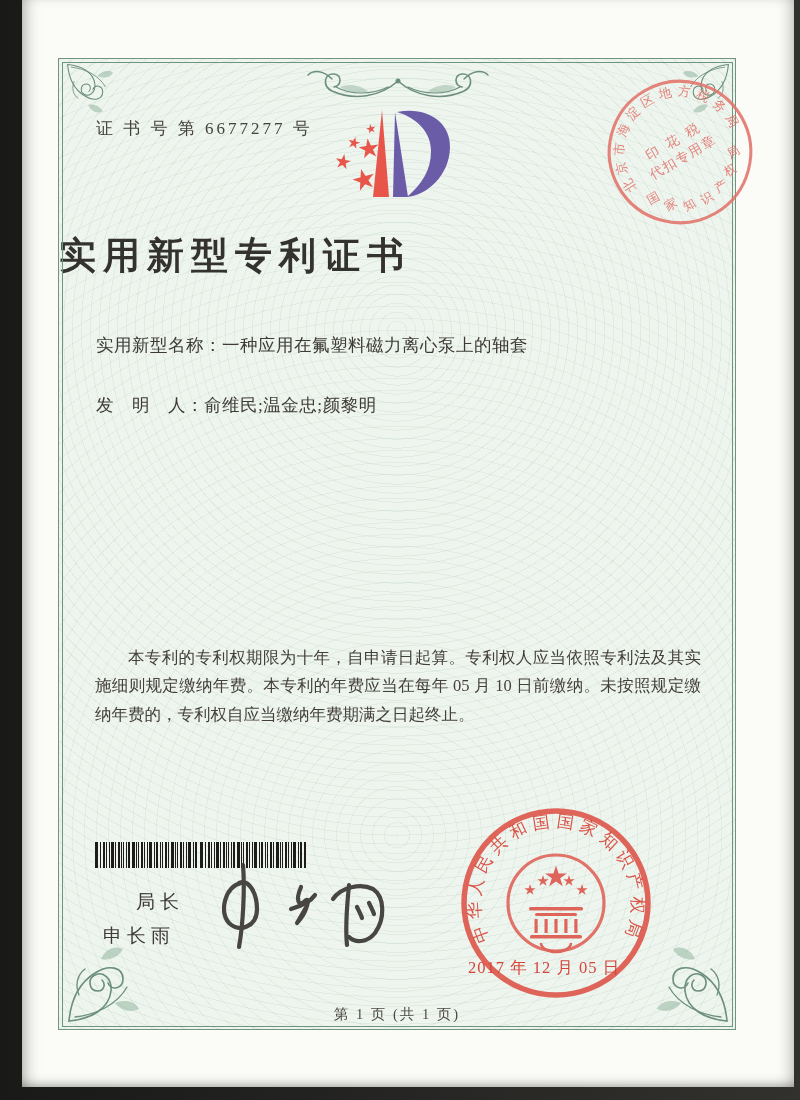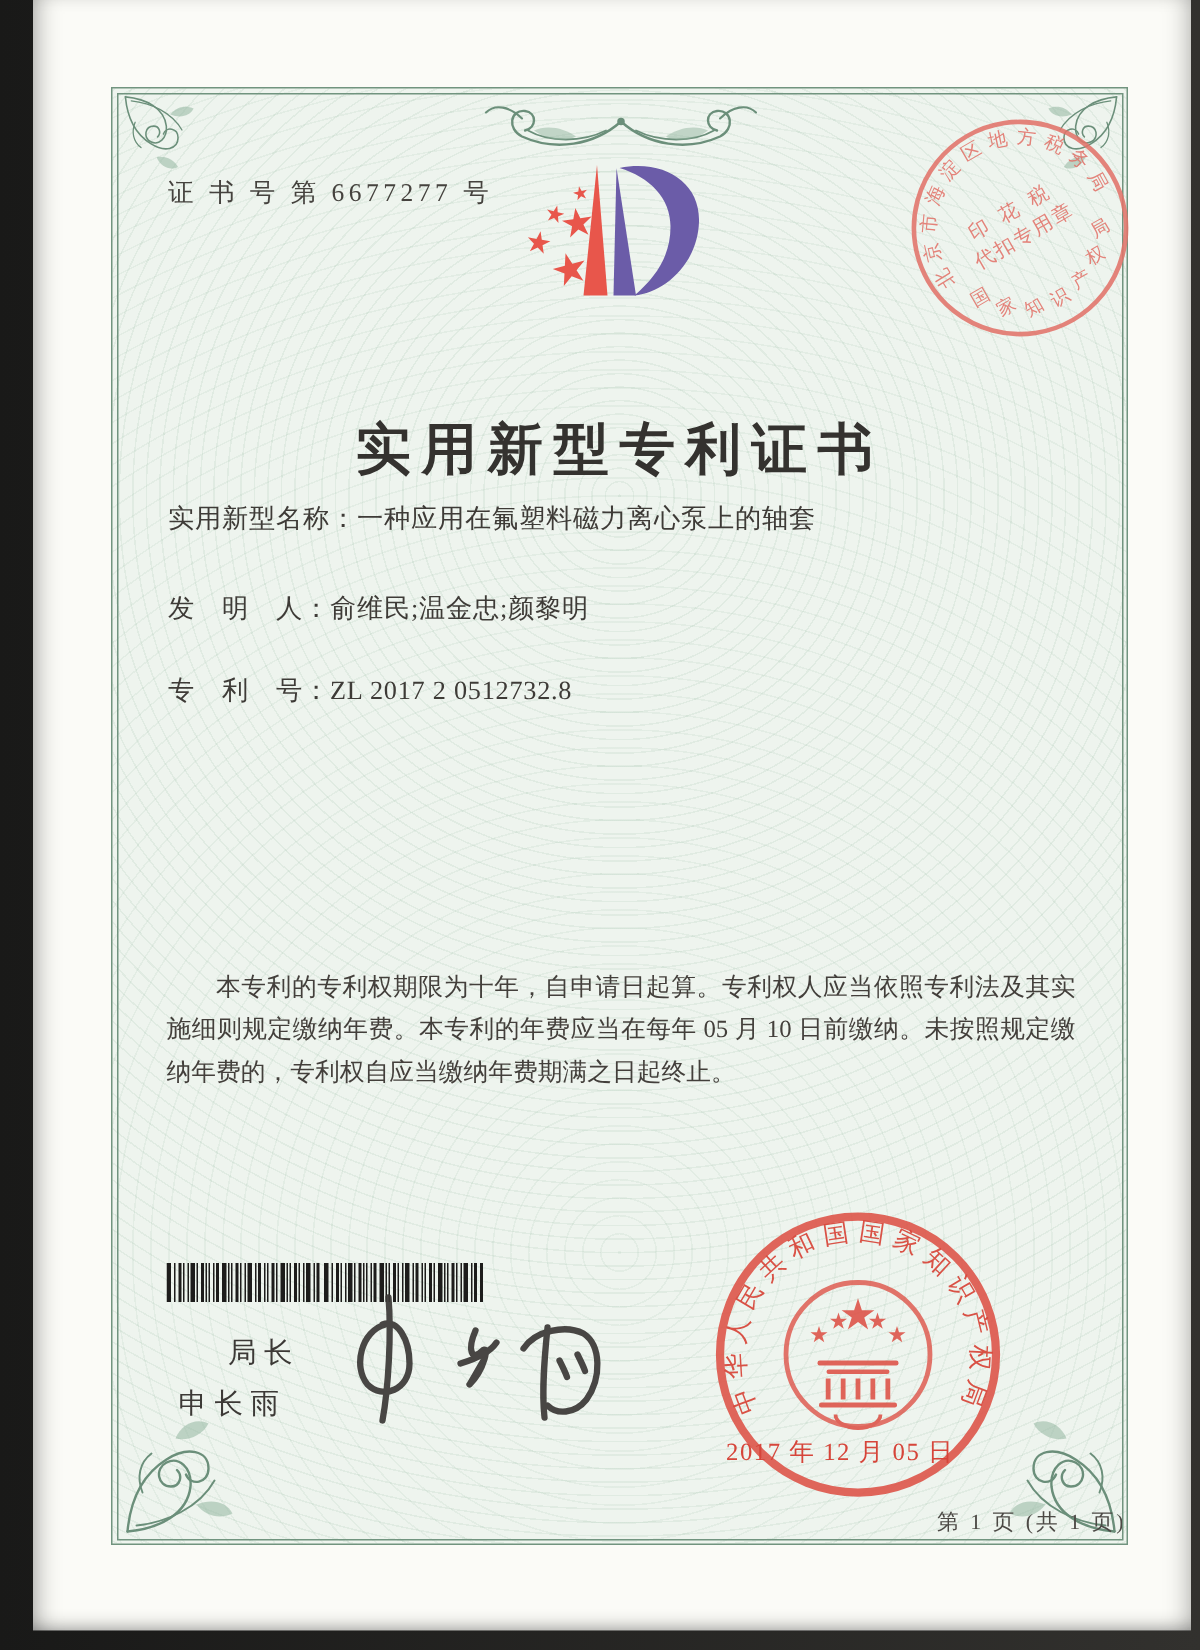--- a/index.html
+++ b/index.html
@@ -4,42 +4,42 @@
 <style>
   html,body{margin:0;padding:0;}
   body{width:800px;height:1100px;overflow:hidden;background:#242321;
        font-family:"Liberation Serif","DejaVu Serif",serif;}
   .stage{position:relative;width:800px;height:1100px;
          background:linear-gradient(90deg,#191918 0%,#32312e 100%);}
   .paper{position:absolute;left:22px;top:0;right:6px;bottom:13px;background:#fbfbf7;
          box-shadow:inset 12px 0 16px -10px rgba(0,0,0,.35),
                     inset -12px 0 16px -10px rgba(0,0,0,.28),
                     inset 0 -10px 12px -8px rgba(0,0,0,.30);}
-  .panel{position:absolute;left:52px;top:58px;width:678px;height:972px;box-sizing:border-box;
+  .panel{position:absolute;left:36px;top:58px;width:678px;height:972px;box-sizing:border-box;
          border:1.5px solid #71947f;background-color:#eef4ee;
          background-image:
            repeating-radial-gradient(circle at 50% 28%, rgba(125,170,140,.12) 0 1px, transparent 1px 9px),
            repeating-radial-gradient(circle at 50% 80%, rgba(125,170,140,.10) 0 1px, transparent 1px 12px); padding-left: 19px;}
   .panel::after{content:"";position:absolute;inset:2.5px;border:1px solid #71947f;pointer-events:none;}
   .orn{position:absolute;left:0;top:0;width:678px;height:972px;pointer-events:none;}
   .cert-no{position:absolute;left:37px;top:58px;font-size:17px;letter-spacing:3px;color:#45423e;}
   .logo{position:absolute;left:260px;top:36px;width:160px;height:122px;}
-  .title{position:absolute;left:0;top:172px;width:100%;text-align:center;
-         font-size:37px;font-weight:700;letter-spacing:7px;color:#34322f;margin-top:44px;}
+  .title{position:absolute;left:0;top:172px;width:100%;text-align:left;
+         font-size:37px;font-weight:700;letter-spacing:7px;color:#34322f;}
   .field{position:absolute;left:37px;font-size:17.5px;color:#3e3b37;letter-spacing:.5px;white-space:pre;}
   .f0{top:274px}.f1{top:334px}.f2{top:389px}.f3{top:444px}.f4{top:500px}.f5{top:556px}
   .paras{position:absolute;left:36px;top:585px;width:606px;font-size:16.5px;line-height:1.72;
          color:#433f3b;text-align:justify;}
   .paras p{margin:0;text-indent:2em;}
   .barcode{position:absolute;left:36px;top:783px;width:212px;height:26px;}
   .officer-title{position:absolute;left:44px;top:830px;font-size:19px;letter-spacing:5px;color:#3c3936;margin-left:33px;}
   .officer-name{position:absolute;left:44px;top:864px;font-size:19px;letter-spacing:5px;color:#3c3936;}
   .signature{position:absolute;left:140px;top:792px;width:210px;height:104px;}
   .seal{position:absolute;left:397px;top:748px;width:200px;height:200px;}
-  .footer{position:absolute;left:0;top:946px;width:100%;text-align:right;
+  .footer{position:absolute;left:0;top:946px;width:100%;text-align:center;
           font-size:14.5px;letter-spacing:2px;color:#4c4945;}
   .stamp{position:absolute;left:576px;top:70px;width:164px;height:164px;opacity:.92;}
   svg text{font-family:"Liberation Serif","DejaVu Serif",serif;}
 </style>
 </head>
 <body>
 
 <div class="stage">
   <div class="paper">
     <div class="panel">
@@ -83,21 +83,20 @@
         </g>
         <path d="M63,14 L54,101 L70,101 Z" fill="#e8564b"></path>
         <path d="M76,16 L74,101 L89,101 Z" fill="#6b5ca8"></path>
         <path d="M78,16 C108,10 132,26 131,52 C130,80 108,99 88,101 C103,88 112,74 112,55 C112,36 98,22 78,16 Z" fill="#6b5ca8"></path>
       </svg>
 
       <div class="title">实用新型专利证书</div>
 
       <div class="field f0"><span>实用新型名称：</span><span>一种应用在氟塑料磁力离心泵上的轴套</span></div>
       <div class="field f1"><span>发　明　人：</span><span>俞维民;温金忠;颜黎明</span></div>
-      <div class="field f2"><span>专　利　号：</span><span>ZL 2017 2 0512732.8</span></div>
 
       <div class="paras">
         <p>本专利的专利权期限为十年，自申请日起算。专利权人应当依照专利法及其实施细则规定缴纳年费。本专利的年费应当在每年 05 月 10 日前缴纳。未按照规定缴纳年费的，专利权自应当缴纳年费期满之日起终止。</p>
       </div>
 
       <svg class="barcode" viewBox="0 0 212 26" preserveAspectRatio="none" aria-hidden="true">
         <path fill="#1d1c1b" d="M0 0h3v26h-3z M5 0h1v26h-1z M8 0h2v26h-2z M11 0h1v26h-1z M14 0h1v26h-1z M16 0h3v26h-3z M20 0h1v26h-1z M23 0h2v26h-2z M26 0h1v26h-1z M28 0h1v26h-1z M31 0h1v26h-1z M33 0h2v26h-2z M37 0h3v26h-3z M41 0h1v26h-1z M43 0h1v26h-1z M46 0h2v26h-2z M49 0h1v26h-1z M52 0h1v26h-1z M54 0h3v26h-3z M59 0h1v26h-1z M61 0h2v26h-2z M65 0h1v26h-1z M67 0h1v26h-1z M70 0h2v26h-2z M73 0h1v26h-1z M76 0h3v26h-3z M80 0h1v26h-1z M82 0h1v26h-1z M85 0h2v26h-2z M88 0h1v26h-1z M91 0h1v26h-1z M93 0h3v26h-3z M98 0h1v26h-1z M100 0h2v26h-2z M105 0h3v26h-3z M110 0h1v26h-1z M113 0h2v26h-2z M116 0h1v26h-1z M119 0h1v26h-1z M121 0h3v26h-3z M125 0h1v26h-1z M128 0h2v26h-2z M131 0h1v26h-1z M133 0h1v26h-1z M136 0h1v26h-1z M138 0h2v26h-2z M142 0h3v26h-3z M146 0h1v26h-1z M148 0h1v26h-1z M151 0h2v26h-2z M154 0h1v26h-1z M157 0h1v26h-1z M159 0h3v26h-3z M164 0h1v26h-1z M166 0h2v26h-2z M170 0h1v26h-1z M172 0h1v26h-1z M175 0h2v26h-2z M178 0h1v26h-1z M181 0h3v26h-3z M185 0h1v26h-1z M187 0h1v26h-1z M190 0h2v26h-2z M193 0h1v26h-1z M196 0h1v26h-1z M198 0h3v26h-3z M203 0h1v26h-1z M205 0h2v26h-2z M209 0h2v26h-2z"></path>
       </svg>
 
       <div class="officer-title">局长</div>

